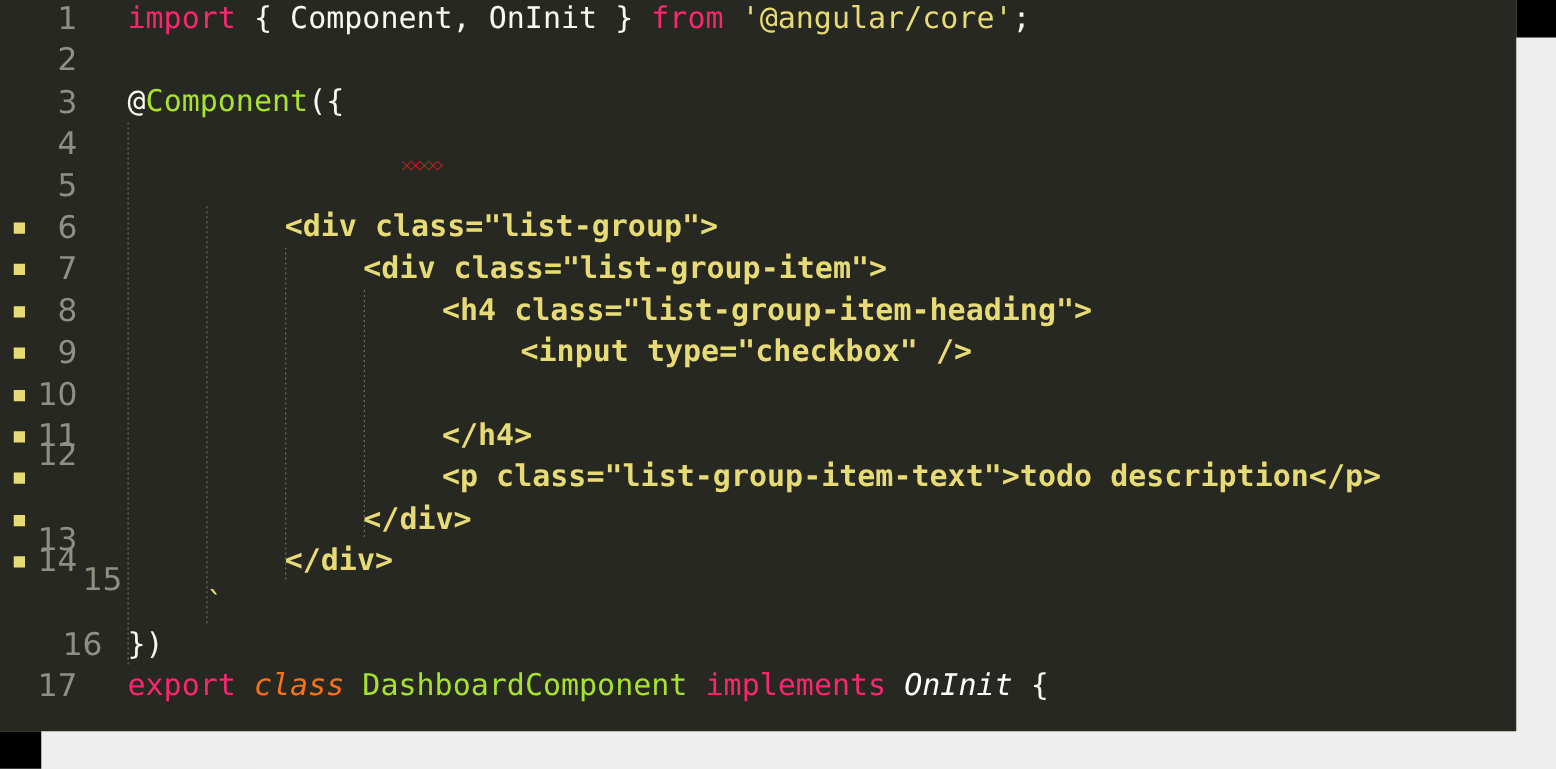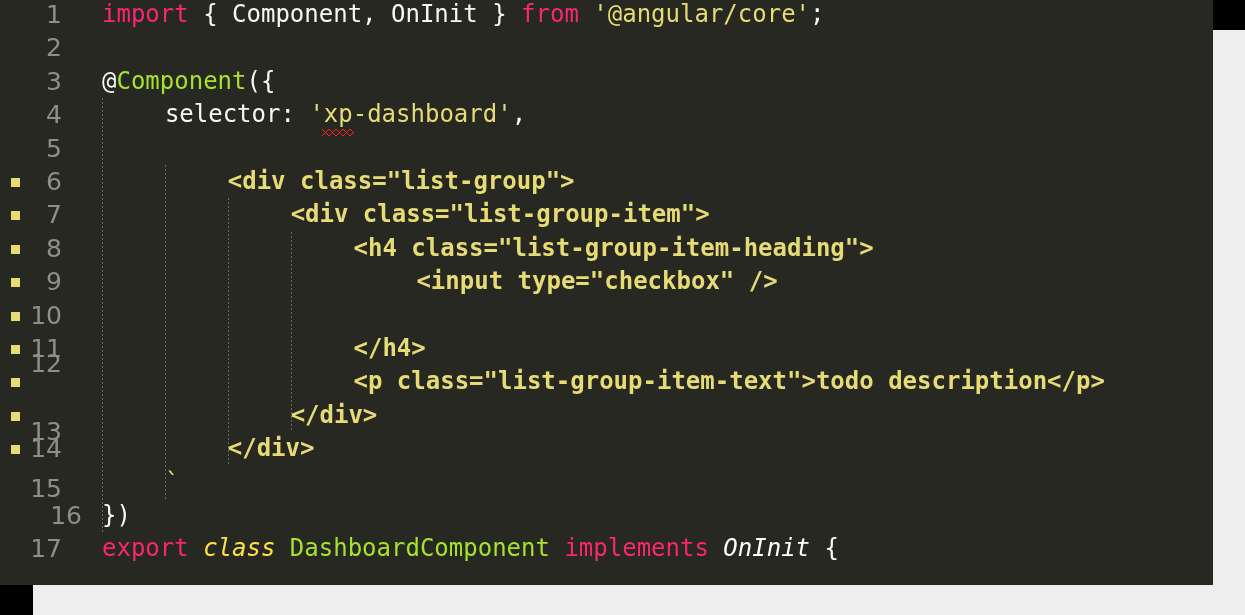--- a/index.html
+++ b/index.html
@@ -29,21 +29,21 @@
 
   .line{position:absolute;left:102px;height:33.4px;line-height:33.4px;
         font-size:24px;white-space:pre;color:#f8f8f2;letter-spacing:0px;}
 
   .guide{position:absolute;width:1px;
          background-image:linear-gradient(to bottom,#6a6a5e 50%,transparent 50%);
          background-size:1px 4px;}
 
   .kw{color:#f92672;}
   .cls{color:#a6e22e;}
-  .type{color:#fde047;font-style:italic;}
+  .type{color:#f97316;font-style:italic;}
   .itgrn{color:#ffffff;font-style:italic;}
   .str{color:#e6db74;}
   .tpl{color:#e6db74;font-weight:bold;}
   .pl{color:#f8f8f2;}
 
   .squiggle{position:absolute;height:7px;
     background-image:
       linear-gradient(45deg,transparent 45%,#ff2020 45%,#ff2020 55%,transparent 55%),
       linear-gradient(-45deg,transparent 45%,#ff2020 45%,#ff2020 55%,transparent 55%);
     background-size:7px 7px;background-repeat:repeat-x;}
@@ -67,42 +67,41 @@
         <div class="ln" style="top: 131.6px;">5</div>
         <div class="ln" style="top: 165px;">6</div>
         <div class="ln" style="top: 198.4px;">7</div>
         <div class="ln" style="top: 231.8px;">8</div>
         <div class="ln" style="top: 265.2px;">9</div>
         <div class="ln" style="top: 298.6px;">10</div>
         <div class="ln" style="top: 332px;">11</div>
         <div class="ln" style="top: 347px;">12</div>
         <div class="ln" style="top: 415px;">13</div>
         <div class="ln" style="top: 432.2px;">14</div>
-        <div class="ln" style="top: 472px;">15</div>
+        <div class="ln" style="top: 447px; margin-left: 36px;">15</div>
         <div class="ln" style="top: 499px; margin-left: 20px;">16</div>
         <div class="ln" style="top: 532.4px;">17</div>
         <div class="marker" style="top: 178px;"></div>
         <div class="marker" style="top: 211.4px;"></div>
         <div class="marker" style="top: 244.8px;"></div>
         <div class="marker" style="top: 278.2px;"></div>
         <div class="marker" style="top: 311.6px;"></div>
         <div class="marker" style="top: 345px;"></div>
         <div class="marker" style="top: 378.4px;"></div>
         <div class="marker" style="top: 411.8px;"></div>
         <div class="marker" style="top: 445.2px;"></div>
       </div>
     <div class="code" id="code">
         <div class="guide" style="left: 102px; top: 98.2px; height: 434.2px;"></div>
         <div class="guide" style="left: 164.88px; top: 165px; height: 334px;"></div>
         <div class="guide" style="left: 227.76px; top: 198.4px; height: 267.2px;"></div>
         <div class="guide" style="left: 290.64px; top: 231.8px; height: 200.4px;"></div>
         <div class="line" style="top: -2px; left: 102px;"><span class="kw">import</span><span class="pl"> </span><span class="pl">{ Component, OnInit } </span><span class="kw">from</span><span class="pl"> </span><span class="str">'@angular/core'</span><span class="pl">;</span></div>
         <div class="line" style="top: 31.4px; left: 102px;"></div>
         <div class="line" style="top: 64.8px; left: 102px;"><span class="pl">@</span><span class="cls">Component</span><span class="pl">({</span></div>
-        <div class="line" style="top: 98.2px; left: 164.88px;"><span class="pl">selector: </span><span class="str">'xp-dashboard'</span><span class="pl">,</span></div>
         <div class="line" style="top: 165px; left: 227.76px;"><span class="tpl">&lt;div class="list-group"&gt;</span></div>
         <div class="line" style="top: 198.4px; left: 290.64px;"><span class="tpl">&lt;div class="list-group-item"&gt;</span></div>
         <div class="line" style="top: 231.8px; left: 353.52px;"><span class="tpl">&lt;h4 class="list-group-item-heading"&gt;</span></div>
         <div class="line" style="top: 265.2px; left: 416.4px;"><span class="tpl">&lt;input type="checkbox" /&gt;</span></div>
         <div class="line" style="top: 332px; left: 353.52px;"><span class="tpl">&lt;/h4&gt;</span></div>
         <div class="line" style="top: 365.4px; left: 353.52px;"><span class="tpl">&lt;p class="list-group-item-text"&gt;todo description&lt;/p&gt;</span></div>
         <div class="line" style="top: 398.8px; left: 290.64px;"><span class="tpl">&lt;/div&gt;</span></div>
         <div class="line" style="top: 432.2px; left: 227.76px;"><span class="tpl">&lt;/div&gt;</span></div>
         <div class="line" style="top: 465.6px; left: 164.88px;"><span class="str">`</span></div>
         <div class="line" style="top: 499px; left: 102px;"><span class="pl">})</span></div>

